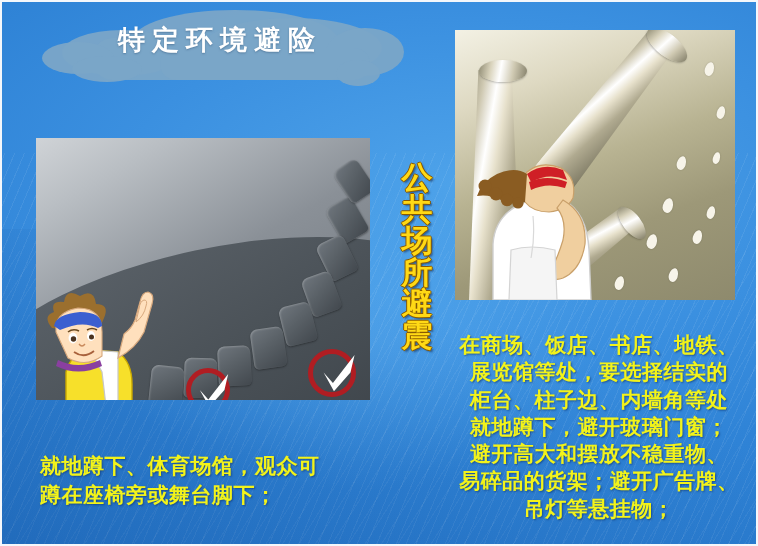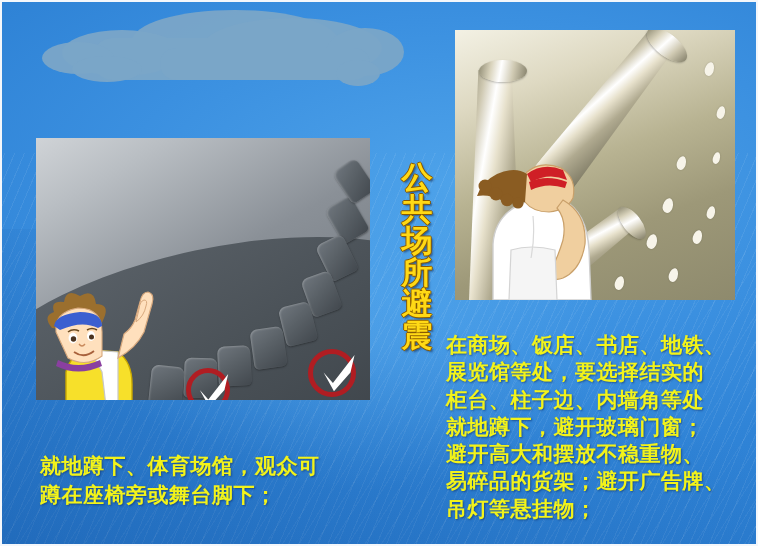--- a/index.html
+++ b/index.html
@@ -143,21 +143,21 @@
   
   .body-text{
     position:absolute;color:#f2f31a;font-weight:bold;
     font-family:"DejaVu Sans","Liberation Sans",sans-serif;
     text-shadow:1px 1px 2px rgba(15,50,110,.65);
     white-space:pre-line;
   }
   #text-right{
     left:446px;top:332px;width:306px;
     font-size:21px;line-height:1.30;letter-spacing:.5px;
-    text-align:left;
+    text-align:center;
   }
   #text-left{
     left:40px;top:452px;width:360px;
     font-size:21px;line-height:1.36;letter-spacing:.5px;
   }
 </style>
 </head>
 <body>
 
 <div id="slide">
@@ -171,20 +171,21 @@
   <div id="title-wrap">
     <div class="cloud c1"></div>
     <div class="cloud c2"></div>
     <div class="cloud c3"></div>
     <div class="cloud c4"></div>
     <div class="cloud c5"></div>
     <div class="cloud c6"></div>
     <div class="cloud c7"></div>
     <div class="cloud c8"></div>
     <div class="cloud c9"></div>
+    <div id="title-text">特定环境避险</div>
   </div>
 
   <div class="photo" id="photo-left">
     <div class="seats-bg"></div>
     <div class="seat-rim"></div>
     <div class="rim-line rl1"></div>
     <div class="rim-line rl2"></div>
     <div class="seat-band"></div>
 
     <div class="seat" style="left:296px;top:62px;width:30px;height:40px;transform:rotate(-30deg);"></div>

